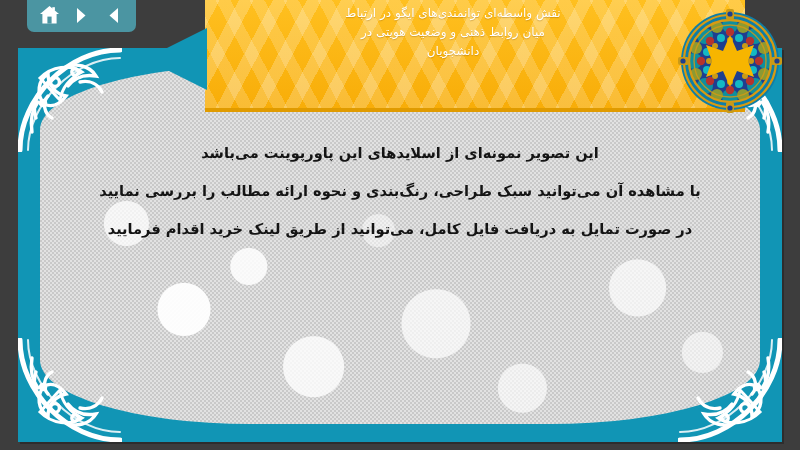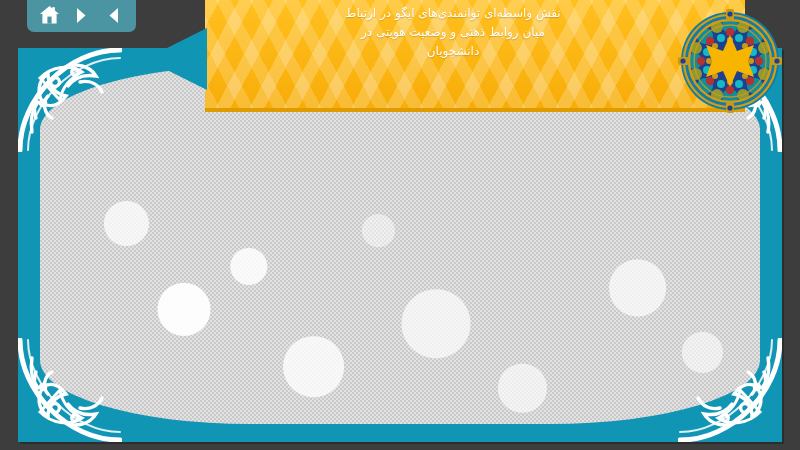--- a/index.html
+++ b/index.html
@@ -264,20 +264,25 @@
           <path d="M34 70 C26 66 24 54 30 48"></path>
           <circle cx="37" cy="34" r="4.4"></circle>
           <circle cx="57" cy="24" r="3.2"></circle>
           <circle cx="25" cy="55" r="2.6"></circle>
           <path d="M62 34 C72 32 80 36 84 44"></path>
           <path d="M14 84 C12 72 14 62 20 54"></path>
         </g>
       </svg>
     </div>
 
+    <div class="body-text">
+      <div class="body-line">این تصویر نمونه‌ای از اسلایدهای این پاورپوینت می‌باشد</div>
+      <div class="body-line">با مشاهده آن می‌توانید سبک طراحی، رنگ‌بندی و نحوه ارائه مطالب را بررسی نمایید</div>
+      <div class="body-line">در صورت تمایل به دریافت فایل کامل، می‌توانید از طریق لینک خرید اقدام فرمایید</div>
+    </div>
 
   </div>
 
   <div class="banner-tail">
     <svg width="62" height="62" viewBox="0 0 62 62">
       <path d="M62 0 L62 62 L0 31 Z" fill="#1195b5"></path>
     </svg>
   </div>
 
   <div class="banner">

